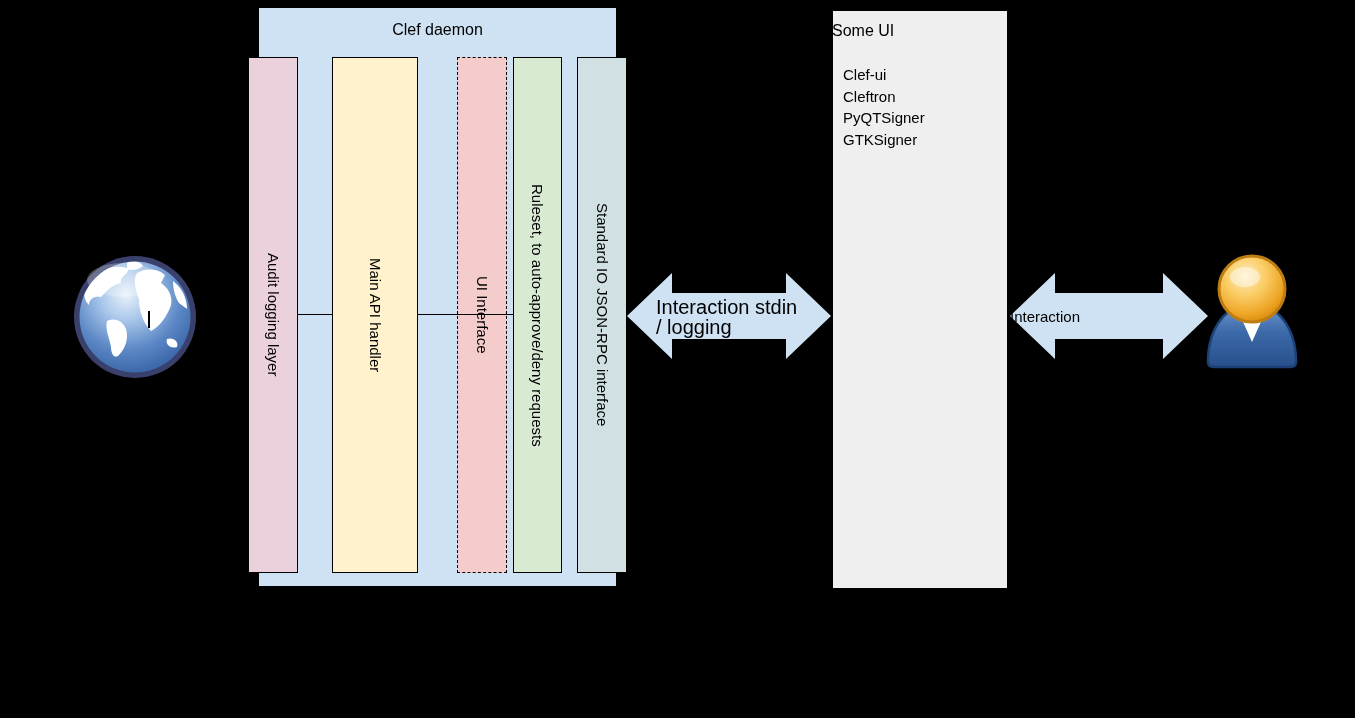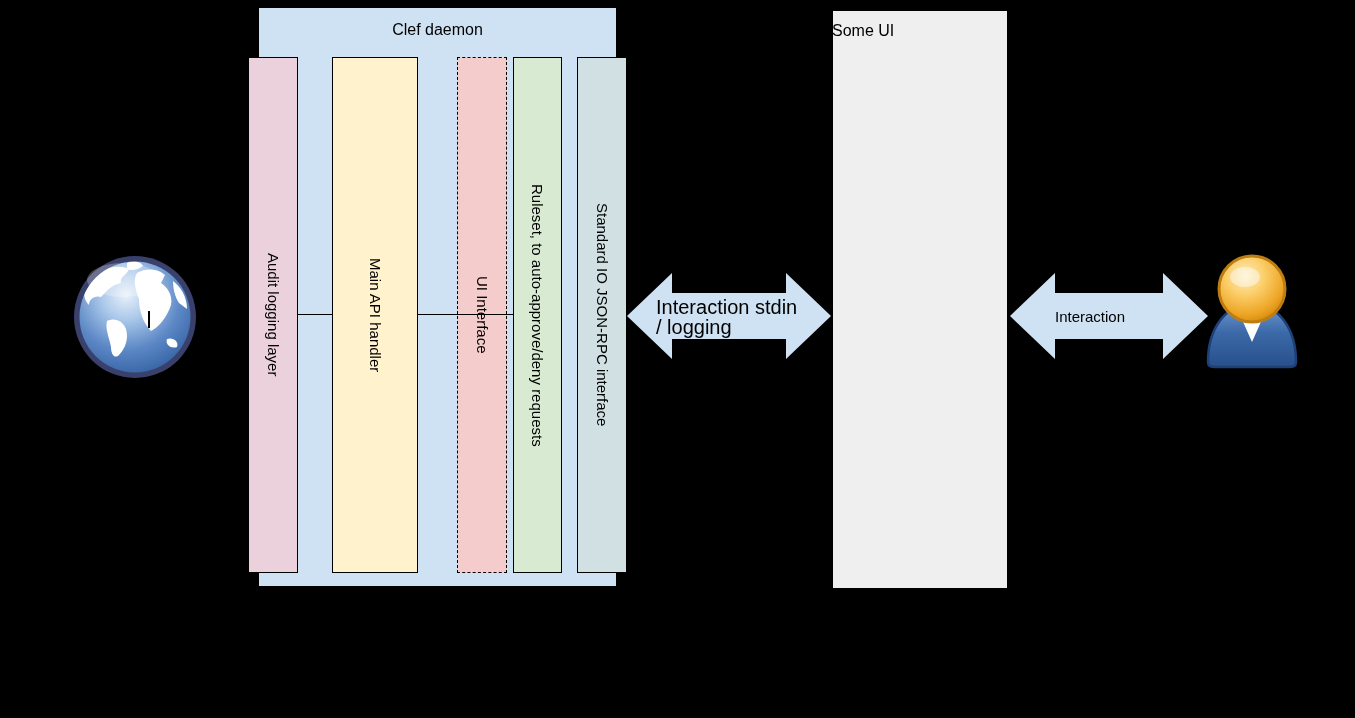--- a/index.html
+++ b/index.html
@@ -40,21 +40,21 @@
   
   .someui-box{left:832px;top:10px;width:176px;height:579px;border:1px solid #000;}
   .someui-title{left:832px;top:22px;width:176px;text-align:left;font-size:16px;}
   .someui-list{left:843px;top:64px;font-size:15px;line-height:21.5px;}
 
   
   .arrow-svg{overflow:visible;}
   .arrow-left-svg{left:627px;top:272px;}
   .arrow-right-svg{left:1010px;top:272px;}
   .arrow-left-label{left:656px;top:297px;font-size:20px;line-height:20px;z-index:4;}
-  .arrow-right-label{left:1010px;top:308px;width:160px;text-align:center;font-size:15px;z-index:4;}
+  .arrow-right-label{left:1010px;top:308px;width:160px;font-size:15px;z-index:4;}
 
   .globe-svg{left:71px;top:253px;}
   .user-svg{left:1200px;top:250px;}
 </style>
 </head>
 <body>
 
 <div id="canvas">
 
   <div class="abs clef-box" style="background-color: rgb(207, 226, 243);"></div>
@@ -98,20 +98,26 @@
   <svg class="abs arrow-svg arrow-left-svg" width="204" height="88" viewBox="0 0 204 88">
     <polygon points="0,44 45,1 45,21 159,21 159,1 204,44 159,87 159,67 45,67 45,87" fill="#cfe2f3"></polygon>
   </svg>
   <div class="abs arrow-left-label">
     <div>Interaction stdin</div>
     <div>/ logging</div>
   </div>
 
   <div class="abs someui-box" style="background-color: rgb(239, 239, 239);"></div>
   <div class="abs someui-title">Some UI</div>
+  <div class="abs someui-list">
+    <div>Clef-ui</div>
+    <div>Cleftron</div>
+    <div>PyQTSigner</div>
+    <div>GTKSigner</div>
+  </div>
 
   <svg class="abs arrow-svg arrow-right-svg" width="198" height="88" viewBox="0 0 198 88">
     <polygon points="0,44 45,1 45,21 153,21 153,1 198,44 153,87 153,67 45,67 45,87" fill="#cfe2f3"></polygon>
   </svg>
   <div class="abs arrow-right-label">Interaction</div>
 
   <svg class="abs user-svg" width="104" height="120" viewBox="0 0 104 120">
     <defs>
       <linearGradient id="bodyGrad" x1="0" y1="0" x2="0" y2="1">
         <stop offset="0%" stop-color="#6f9bd2"></stop>

